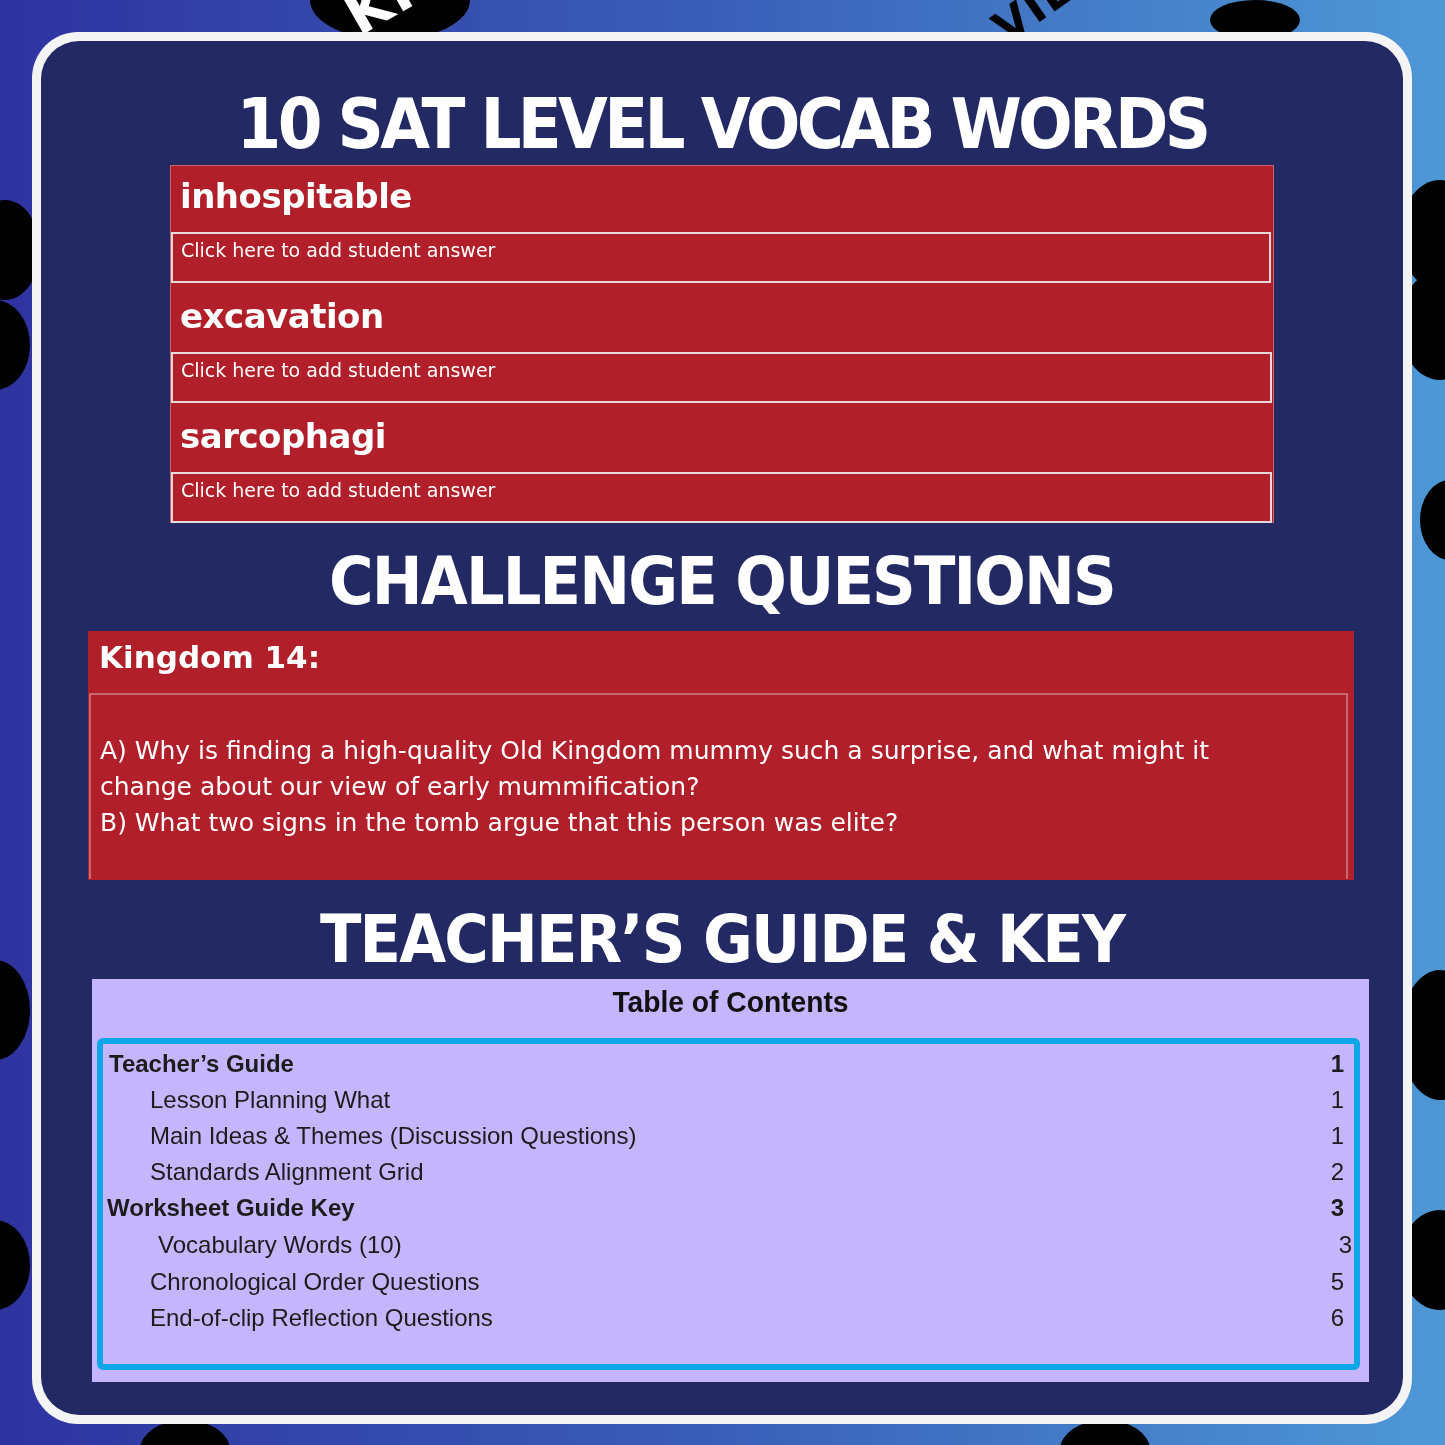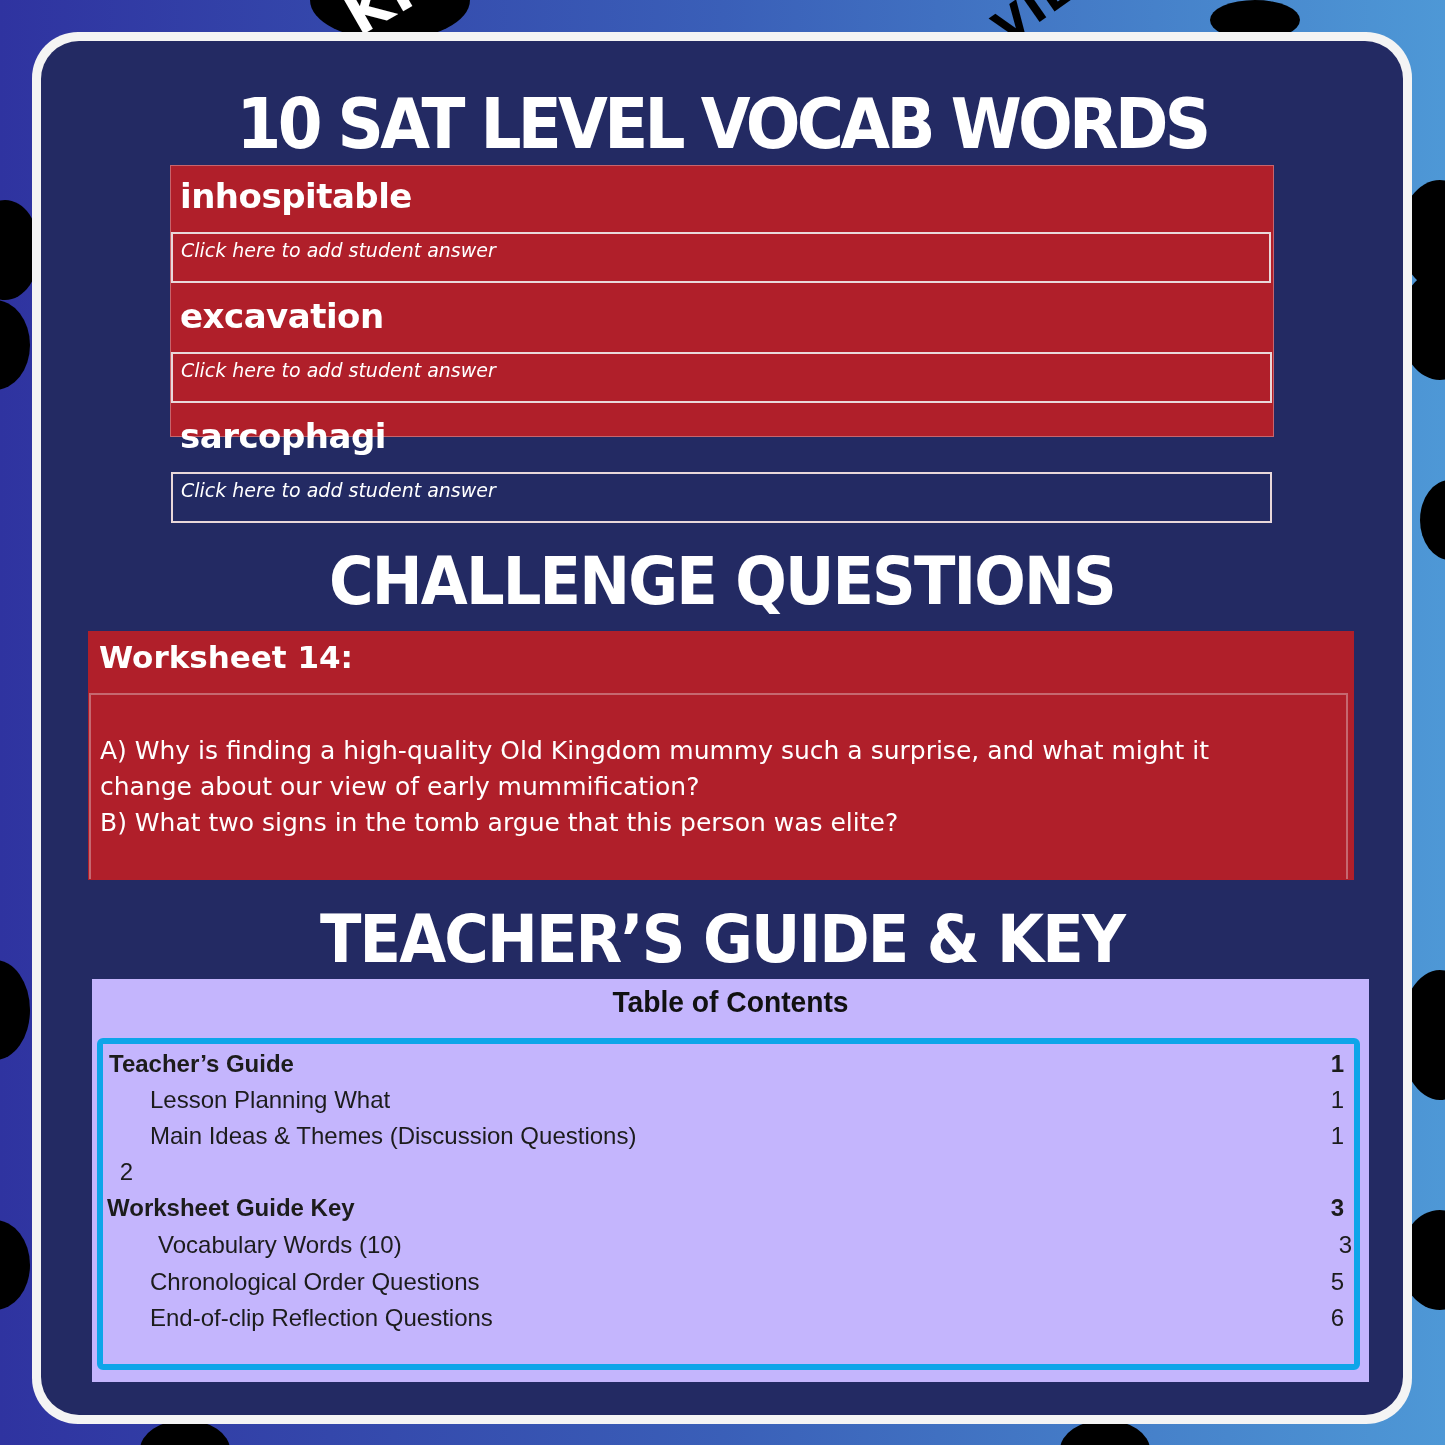--- a/index.html
+++ b/index.html
@@ -65,21 +65,21 @@
     .h-vocab { top: 48px; font-size: 70px; letter-spacing: -4px; }
     .h-challenge { top: 508px; font-size: 66px; }
     .h-teacher { top: 866px; font-size: 66px; }
 
     
     .vocab-box {
       position: absolute;
       left: 129px;
       top: 124px;
       width: 1104px;
-      height: 272px;
+      height: 358px;
       background: #b01f2a;
       border: 1px solid #c7646c;
       box-sizing: border-box;
     }
     .vocab-item {
       position: relative;
       height: 120px;
     }
     .vocab-word {
       position: absolute;
@@ -97,21 +97,20 @@
       top: 66px;
       width: 1101px;
       height: 51px;
       box-sizing: border-box;
       border: 2px solid #e9d8da;
       color: #fff;
       font-family: "DejaVu Sans", sans-serif;
       font-size: 19px;
       padding: 5px 0 0 8px;
       cursor: text;
-      font-style: italic;
     }
     .vocab-item:first-child .vocab-answer { width: 1100px; }
 
     
     .challenge-box {
       position: absolute;
       left: 47px;
       top: 590px;
       width: 1266px;
       height: 249px;
@@ -230,21 +229,21 @@
       </div>
       <div class="vocab-item">
         <div class="vocab-word">sarcophagi</div>
         <div class="vocab-answer">Click here to add student answer</div>
       </div>
     </div>
 
     <div class="section-heading h-challenge">CHALLENGE QUESTIONS</div>
 
     <div class="challenge-box">
-      <div class="challenge-title">Worksheet 14:</div>
+      <div class="challenge-title">Kingdom 14:</div>
       <div class="challenge-body">
         <div>A) Why is finding a high-quality Old Kingdom mummy such a surprise, and what might it</div>
         <div>change about our view of early mummification?</div>
         <div>B) What two signs in the tomb argue that this person was elite?</div>
       </div>
     </div>
 
     <div class="section-heading h-teacher">TEACHER’S GUIDE &amp; KEY</div>
 
     <div class="toc">
@@ -256,20 +255,21 @@
         </div>
         <div class="toc-row level-2" style="top:38px;">
           <span class="label">Lesson Planning What</span>
           <span class="page">1</span>
         </div>
         <div class="toc-row level-2" style="top:74px;">
           <span class="label">Main Ideas &amp; Themes (Discussion Questions)</span>
           <span class="page">1</span>
         </div>
         <div class="toc-row level-2" style="top:110px;">
+          <span class="label">Standards Alignment Grid</span>
           <span class="page">2</span>
         </div>
         <div class="toc-row level-1" style="top:146px;">
           <span class="label" style="padding-left:4px;">Worksheet Guide Key</span>
           <span class="page">3</span>
         </div>
         <div class="toc-row level-2" style="top:183px;margin-left:8px;">
           <span class="label">Vocabulary Words (10)</span>
           <span class="page">3</span>
         </div>

